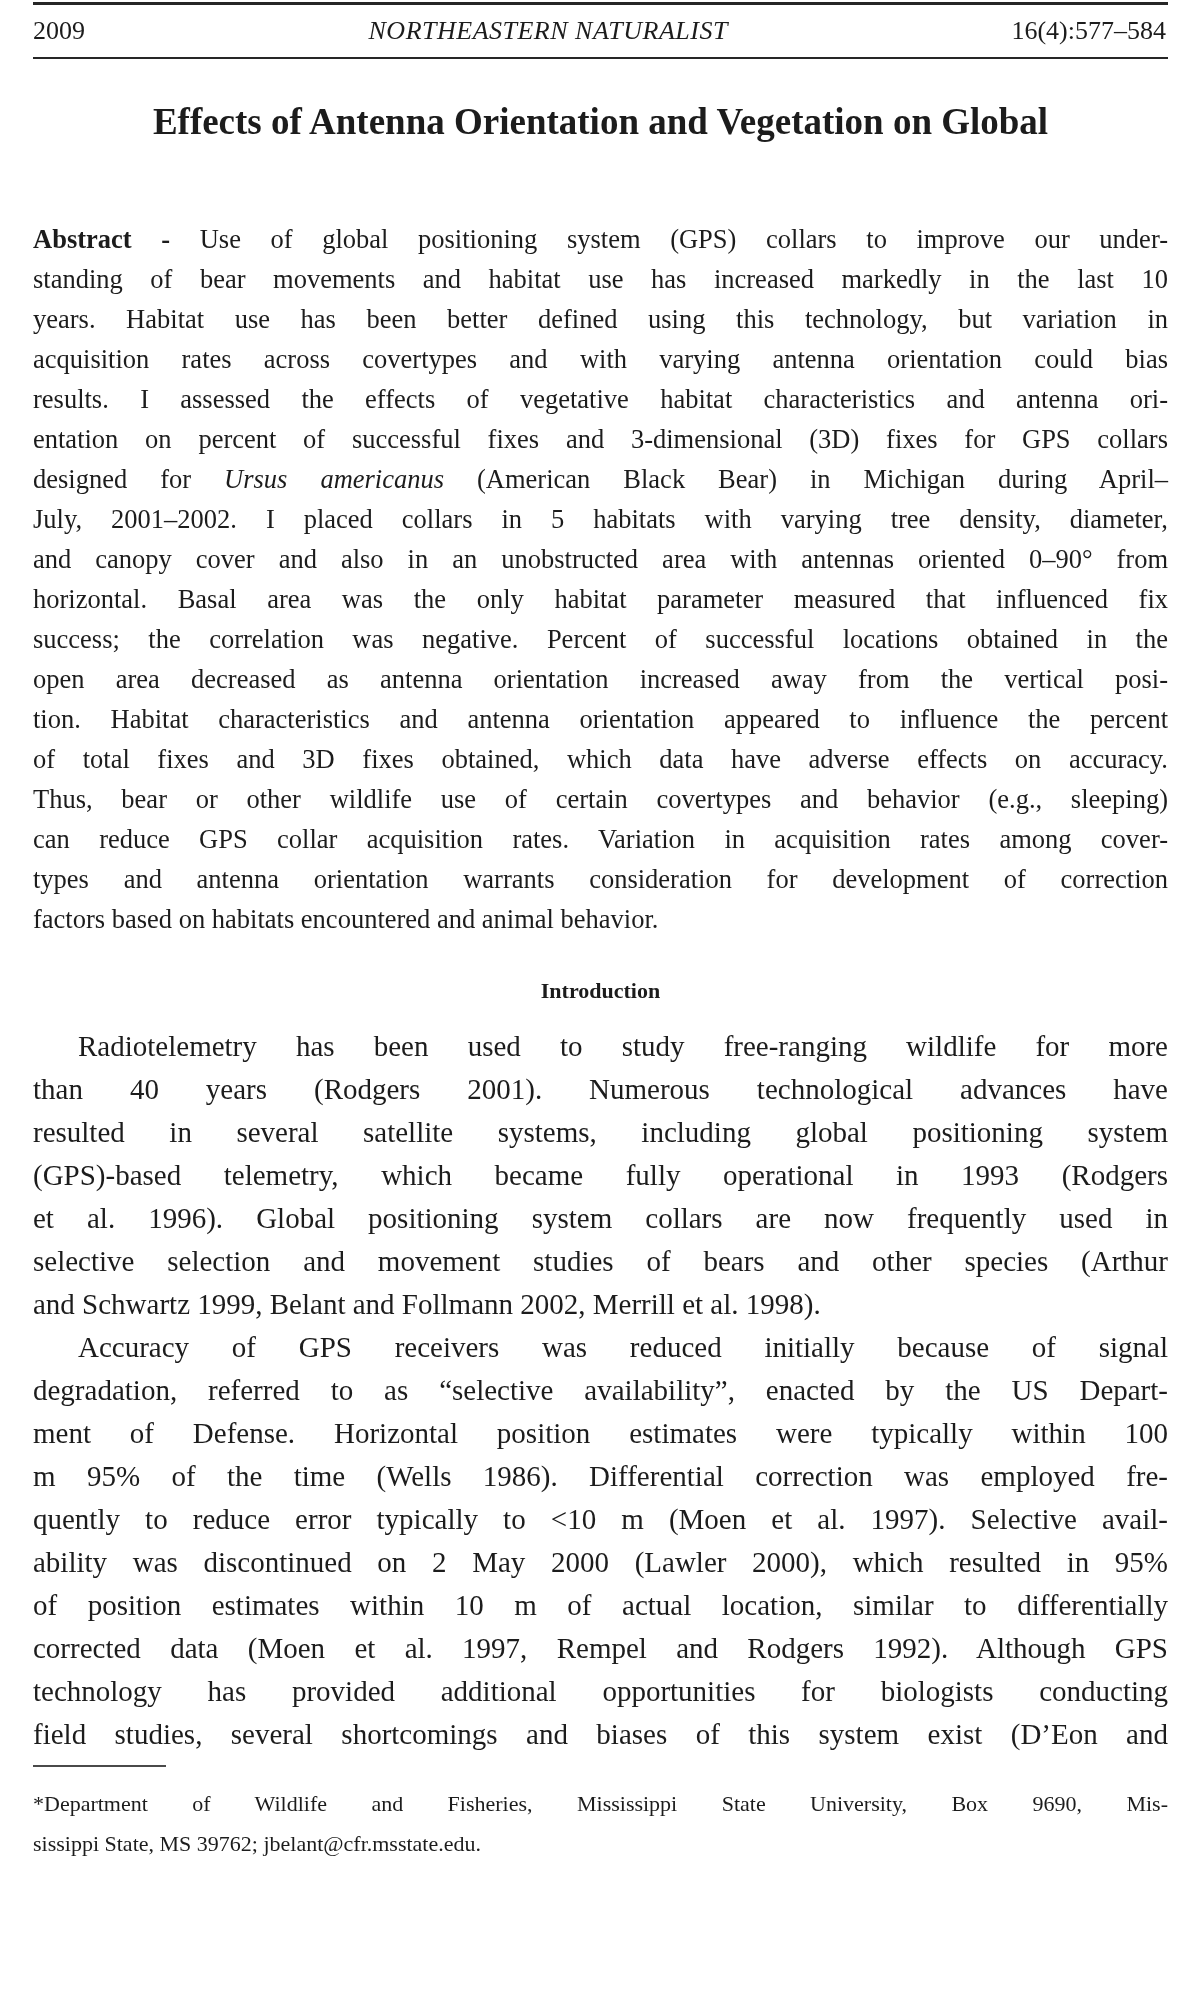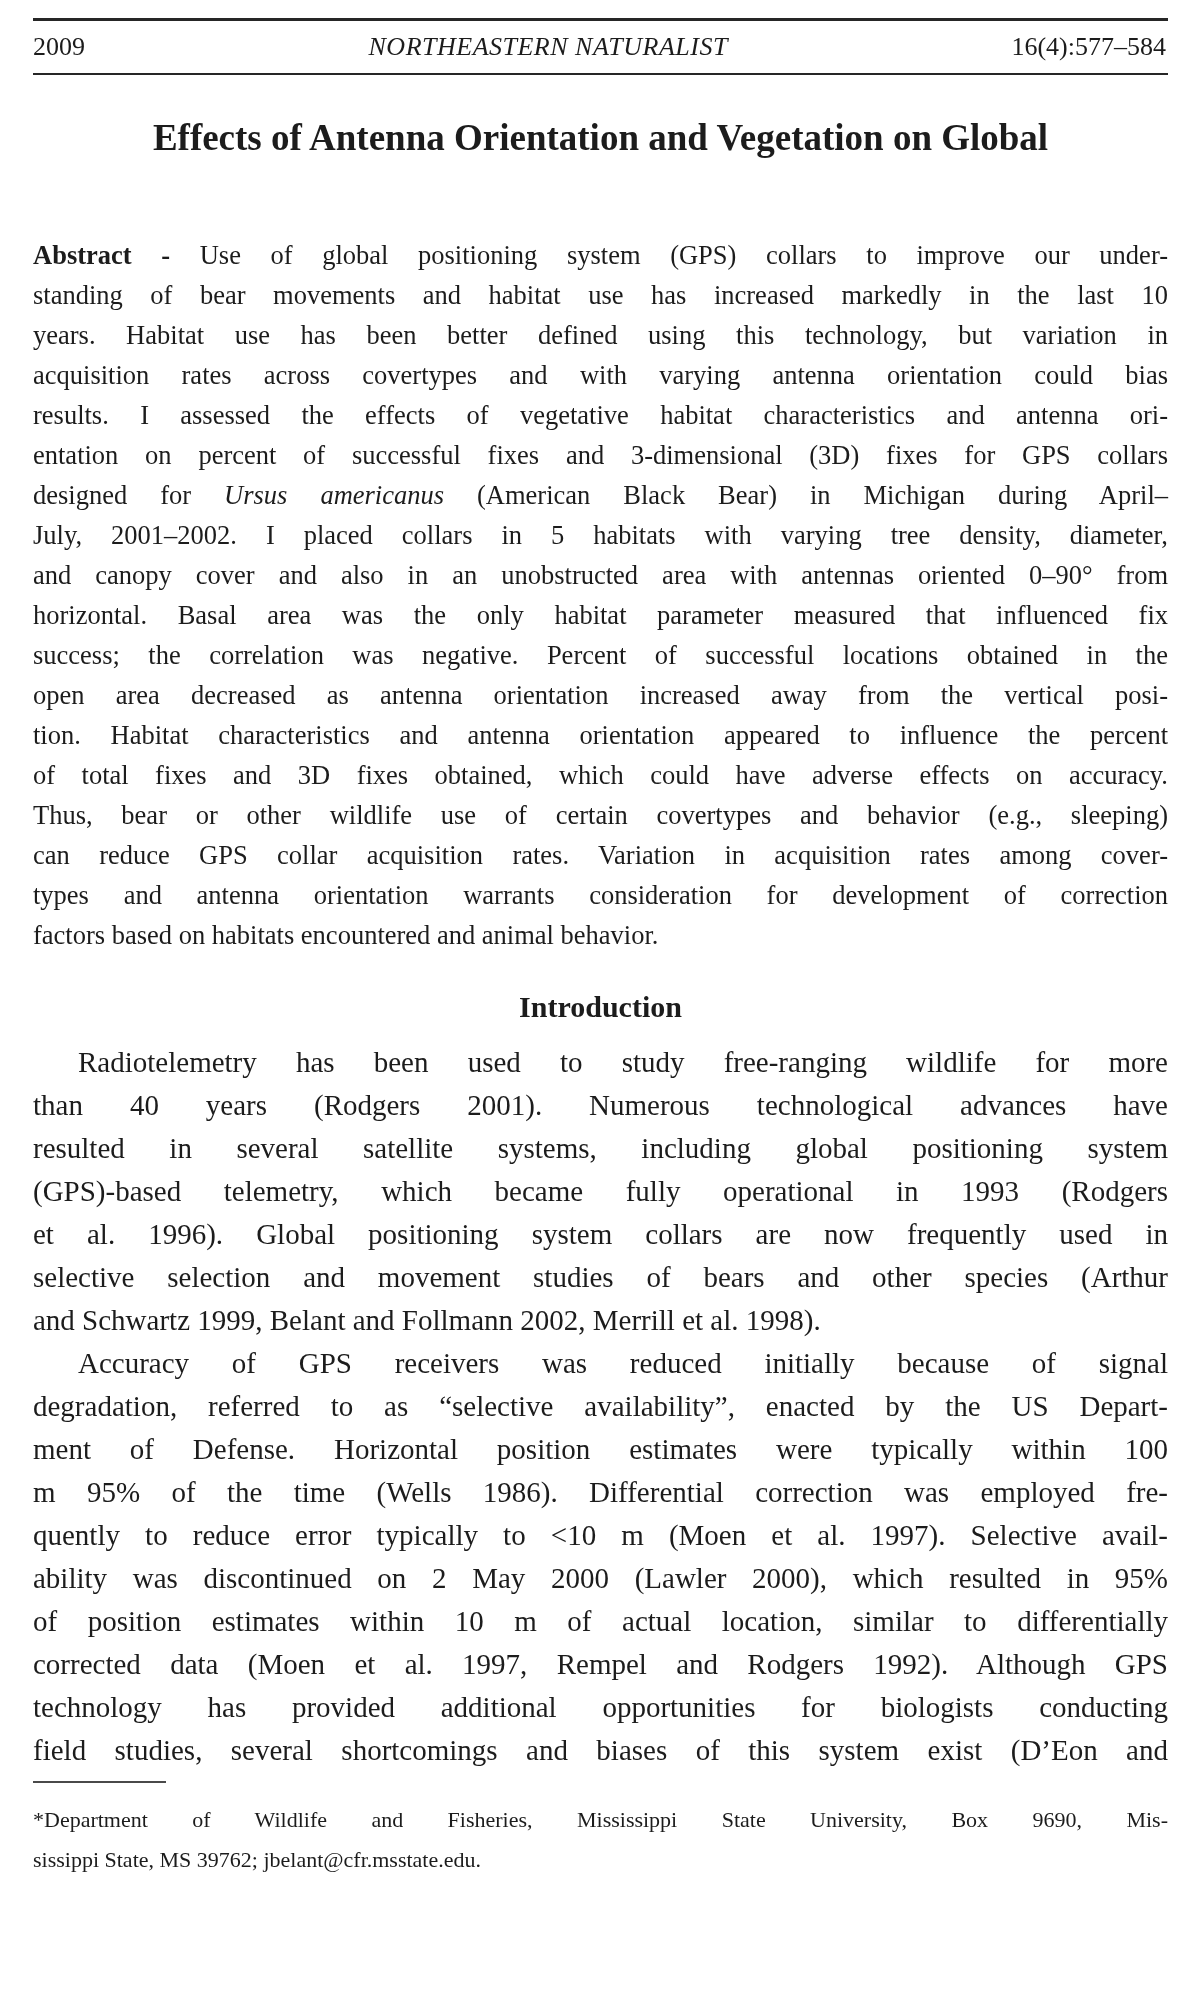--- a/index.html
+++ b/index.html
@@ -5,21 +5,21 @@
   * { margin: 0; padding: 0; box-sizing: border-box; }
   html, body { background: #ffffff; }
   body {
     width: 1200px; height: 2010px;
     font-family: "Liberation Serif", "DejaVu Serif", serif;
     color: #1c1c1c;
     overflow: hidden;
   }
   .page {
     width: 1200px; height: 2010px;
-    padding: 18px 32px 0 33px;
+    padding: 2px 32px 0 33px;
     background: #ffffff;
     overflow: hidden;
   }
   
   .journal-header {
     display: flex; justify-content: space-between; align-items: baseline;
     border-top: 3px solid #262626;
     border-bottom: 2px solid #262626;
     padding: 11px 2px 11px 0;
     font-size: 26px; line-height: 30px;
@@ -48,21 +48,21 @@
   }
   
   .line { text-align: justify; text-align-last: justify; }
   .line.last { text-align-last: left; }
   .para.indent .line:first-child { text-indent: 45px; }
   
   .section-heading {
     margin-top: 34px;
     text-align: center;
     font-weight: bold;
-    font-size: 30px;
+    font-size: 22px;
     line-height: 36px;
   }
   .body-text {
     margin-top: 16px;
     font-size: 29px;
     line-height: 43px;
   }
   
   .footnote-divider {
     margin-top: 9px;
@@ -100,21 +100,21 @@
       <div class="line"><span>acquisition rates across covertypes and with varying antenna orientation could bias</span></div>
       <div class="line"><span>results. I assessed the effects of vegetative habitat characteristics and antenna ori-</span></div>
       <div class="line"><span>entation on percent of successful fixes and 3-dimensional (3D) fixes for GPS collars</span></div>
       <div class="line"><span>designed for </span><i>Ursus americanus</i><span> (American Black Bear) in Michigan during April–</span></div>
       <div class="line"><span>July, 2001–2002. I placed collars in 5 habitats with varying tree density, diameter,</span></div>
       <div class="line"><span>and canopy cover and also in an unobstructed area with antennas oriented 0–90° from</span></div>
       <div class="line"><span>horizontal. Basal area was the only habitat parameter measured that influenced fix</span></div>
       <div class="line"><span>success; the correlation was negative. Percent of successful locations obtained in the</span></div>
       <div class="line"><span>open area decreased as antenna orientation increased away from the vertical posi-</span></div>
       <div class="line"><span>tion. Habitat characteristics and antenna orientation appeared to influence the percent</span></div>
-      <div class="line"><span>of total fixes and 3D fixes obtained, which could have adverse effects on accuracy.</span></div>
+      <div class="line"><span>of total fixes and 3D fixes obtained, which data have adverse effects on accuracy.</span></div>
       <div class="line"><span>Thus, bear or other wildlife use of certain covertypes and behavior (e.g., sleeping)</span></div>
       <div class="line"><span>can reduce GPS collar acquisition rates. Variation in acquisition rates among cover-</span></div>
       <div class="line"><span>types and antenna orientation warrants consideration for development of correction</span></div>
       <div class="line last"><span>factors based on habitats encountered and animal behavior.</span></div>
     </div>
 
   <div class="section-heading">Introduction</div>
 
   <div class="body-text">
     <div class="para indent">

